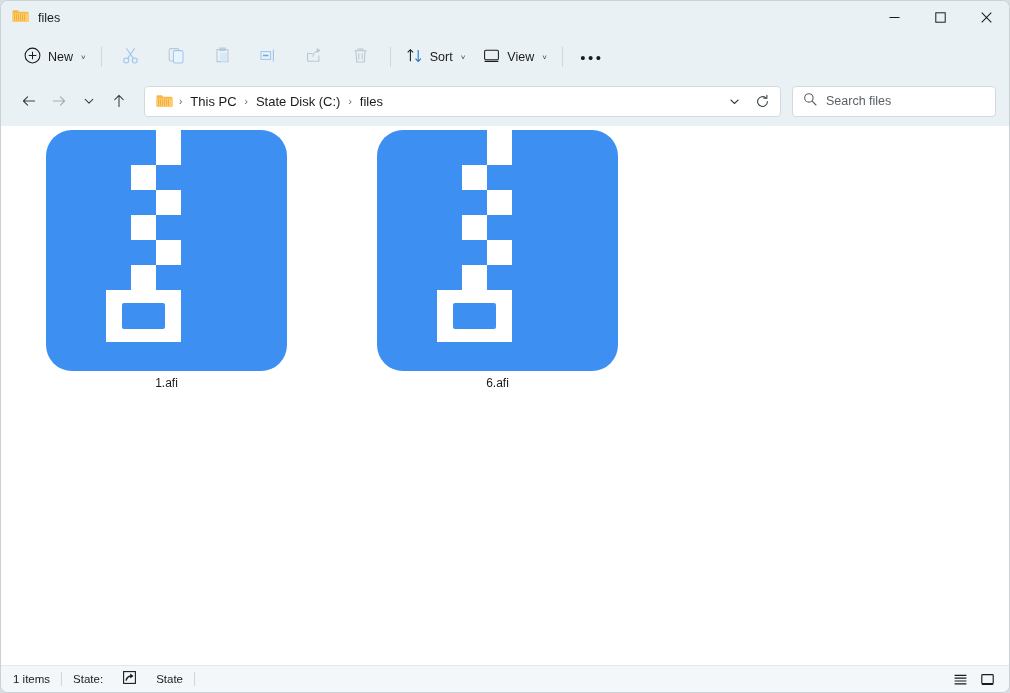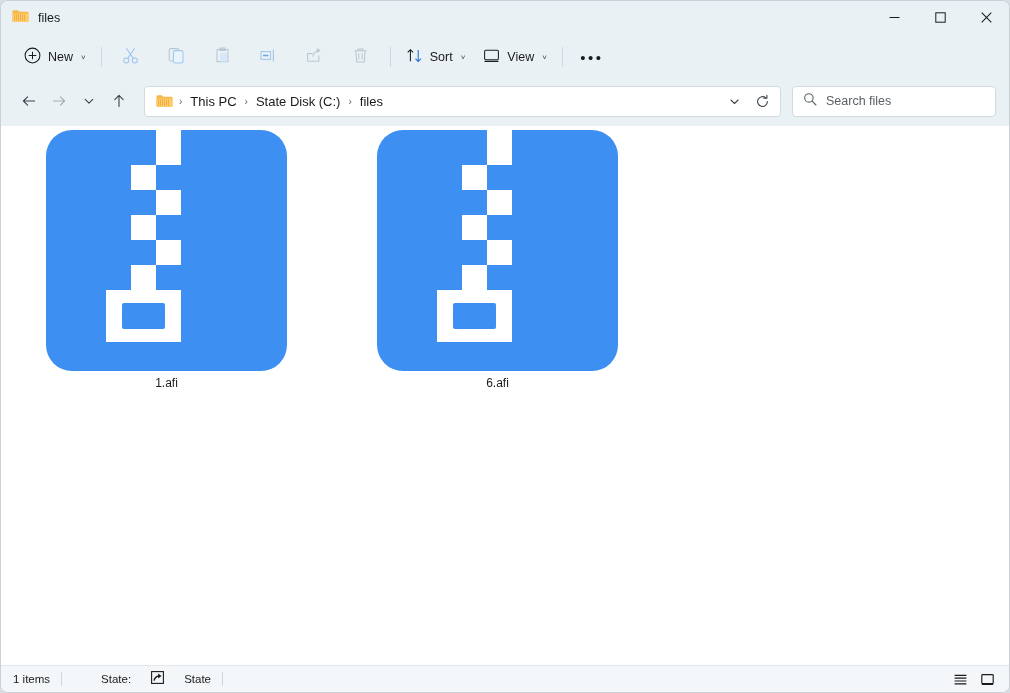--- a/index.html
+++ b/index.html
@@ -163,21 +163,21 @@
     height: 27px;
     background: #f3f7f9;
     border-top: 1px solid #e2e8ec;
     display: flex; align-items: center;
     padding: 0 10px 0 12px;
     flex: 0 0 auto;
     position: relative;
   }
   .st-text { font-size: 11.5px; color: #1b1b1b; }
   .st-sep { width: 1px; height: 14px; background: #cfd7dd; margin: 0 11px; }
-  .st-state { display: flex; align-items: center; gap: 20px; margin-left: 28px; }
+  .st-state { display: flex; align-items: center; gap: 20px; }
   .st-right { position: absolute; right: 10px; display: flex; align-items: center; gap: 3px; }
   .view-btn {
     width: 24px; height: 21px;
     display: flex; align-items: center; justify-content: center;
     border-radius: 3px;
   }
 </style>
 </head>
 <body>
 

